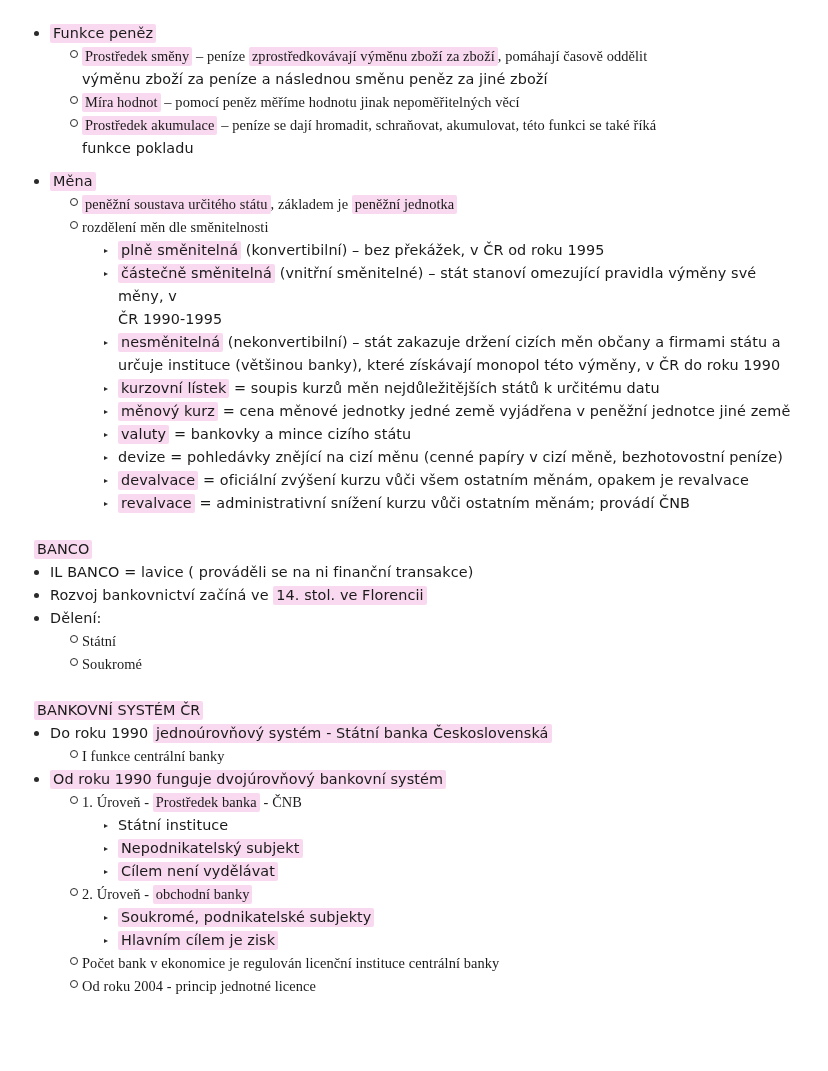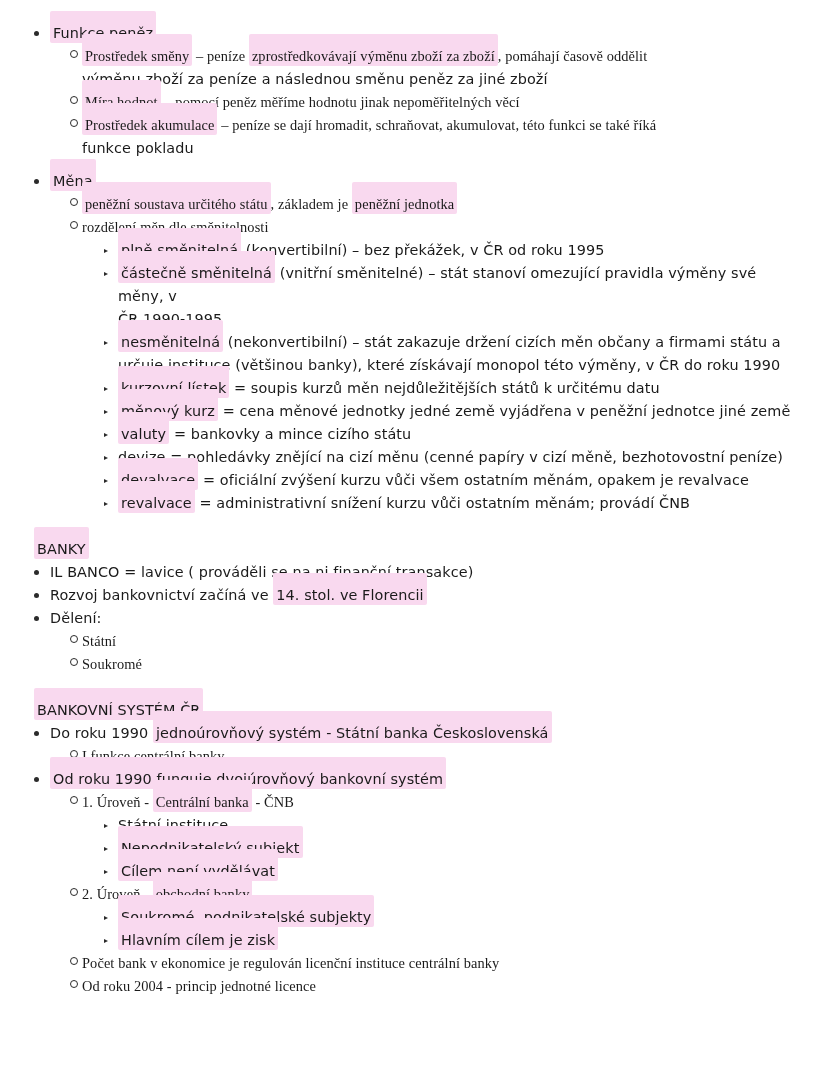--- a/index.html
+++ b/index.html
@@ -31,21 +31,21 @@
     letter-spacing: 0.1px;
     margin: 0;
     padding: 0;
   }
   .txt { display: inline; }
 
   
   .hl {
     background-color: #f9d9ef;
     border-radius: 2px;
-    padding: 14px 3px 2px 3px;
+    padding: 1px 3px 2px 3px;
     box-decoration-break: clone;
     -webkit-box-decoration-break: clone;
   }
 
   
   .lvl1 {
     padding-left: 36px;
     text-indent: 0;
   }
   .lvl1 > .bullet {
@@ -138,32 +138,32 @@
       <div class="line cont3"><span class="txt">ČR 1990-1995</span></div>
       <div class="line lvl3"><span class="bullet"><span class="tri"></span></span><span class="txt hl">nesměnitelná</span><span class="txt"> (nekonvertibilní) – stát zakazuje držení cizích měn občany a firmami státu a</span></div>
       <div class="line cont3"><span class="txt">určuje instituce (většinou banky), které získávají monopol této výměny, v ČR do roku 1990</span></div>
       <div class="line lvl3"><span class="bullet"><span class="tri"></span></span><span class="txt hl">kurzovní lístek</span><span class="txt"> = soupis kurzů měn nejdůležitějších států k určitému datu</span></div>
       <div class="line lvl3"><span class="bullet"><span class="tri"></span></span><span class="txt hl">měnový kurz</span><span class="txt"> = cena měnové jednotky jedné země vyjádřena v peněžní jednotce jiné země</span></div>
       <div class="line lvl3"><span class="bullet"><span class="tri"></span></span><span class="txt hl">valuty</span><span class="txt"> = bankovky a mince cizího státu</span></div>
       <div class="line lvl3"><span class="bullet"><span class="tri"></span></span><span class="txt">devize = pohledávky znějící na cizí měnu (cenné papíry v cizí měně, bezhotovostní peníze)</span></div>
       <div class="line lvl3"><span class="bullet"><span class="tri"></span></span><span class="txt hl">devalvace</span><span class="txt"> = oficiální zvýšení kurzu vůči všem ostatním měnám, opakem je revalvace</span></div>
       <div class="line lvl3"><span class="bullet"><span class="tri"></span></span><span class="txt hl">revalvace</span><span class="txt"> = administrativní snížení kurzu vůči ostatním měnám; provádí ČNB</span></div>
       <div class="spacer-lg"></div>
-      <div class="line heading"><span class="txt hl">BANKY</span></div>
+      <div class="line heading"><span class="txt hl">BANCO</span></div>
       <div class="line lvl1"><span class="bullet"><span class="dotfill"></span></span><span class="txt">IL BANCO = lavice ( prováděli se na ni finanční transakce)</span></div>
       <div class="line lvl1"><span class="bullet"><span class="dotfill"></span></span><span class="txt">Rozvoj bankovnictví začíná ve </span><span class="txt hl">14. stol. ve Florencii</span></div>
       <div class="line lvl1"><span class="bullet"><span class="dotfill"></span></span><span class="txt">Dělení:</span></div>
       <div class="line lvl2"><span class="bullet"><span class="ring"></span></span><span class="txt">Státní</span></div>
       <div class="line lvl2"><span class="bullet"><span class="ring"></span></span><span class="txt">Soukromé</span></div>
       <div class="spacer-lg"></div>
       <div class="line heading"><span class="txt hl">BANKOVNÍ SYSTÉM ČR</span></div>
       <div class="line lvl1"><span class="bullet"><span class="dotfill"></span></span><span class="txt">Do roku 1990 </span><span class="txt hl">jednoúrovňový systém - Státní banka Československá</span></div>
       <div class="line lvl2"><span class="bullet"><span class="ring"></span></span><span class="txt">I funkce centrální banky</span></div>
       <div class="line lvl1"><span class="bullet"><span class="dotfill"></span></span><span class="txt hl">Od roku 1990 funguje dvojúrovňový bankovní systém</span></div>
-      <div class="line lvl2"><span class="bullet"><span class="ring"></span></span><span class="txt">1. Úroveň - </span><span class="txt hl">Centrální banka</span><span class="txt"> - ČNB</span></div>
+      <div class="line lvl2"><span class="bullet"><span class="ring"></span></span><span class="txt">1. Úroveň - </span><span class="txt hl">Prostředek banka</span><span class="txt"> - ČNB</span></div>
       <div class="line lvl3"><span class="bullet"><span class="tri"></span></span><span class="txt">Státní instituce</span></div>
       <div class="line lvl3"><span class="bullet"><span class="tri"></span></span><span class="txt hl">Nepodnikatelský subjekt</span></div>
       <div class="line lvl3"><span class="bullet"><span class="tri"></span></span><span class="txt hl">Cílem není vydělávat</span></div>
       <div class="line lvl2"><span class="bullet"><span class="ring"></span></span><span class="txt">2. Úroveň - </span><span class="txt hl">obchodní banky</span></div>
       <div class="line lvl3"><span class="bullet"><span class="tri"></span></span><span class="txt hl">Soukromé, podnikatelské subjekty</span></div>
       <div class="line lvl3"><span class="bullet"><span class="tri"></span></span><span class="txt hl">Hlavním cílem je zisk</span></div>
       <div class="line lvl2"><span class="bullet"><span class="ring"></span></span><span class="txt">Počet bank v ekonomice je regulován licenční instituce centrální banky</span></div>
       <div class="line lvl2"><span class="bullet"><span class="ring"></span></span><span class="txt">Od roku 2004 - princip jednotné licence</span></div>
     </div>
 </div>

